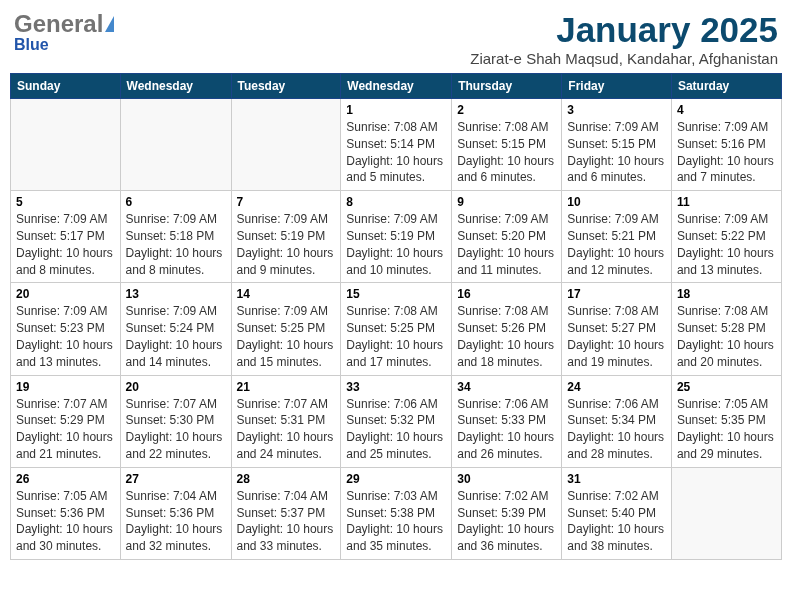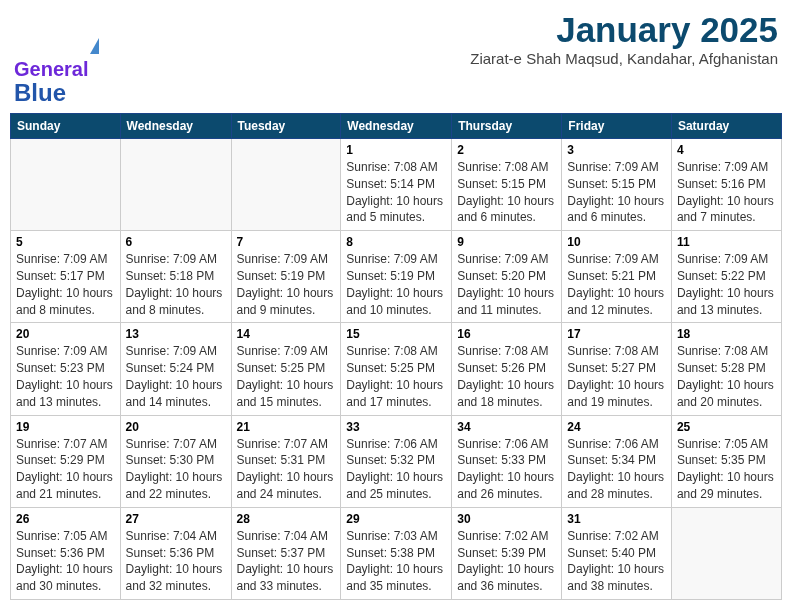--- a/index.html
+++ b/index.html
@@ -74,24 +74,24 @@
     tr.week-row td {
       height: 85px;
     }
   </style>
 </head>
 <body>
 
 <div class="header">
   <div class="logo">
     <div style="display:flex;align-items:center;">
-      <span style="font-size:20px;font-weight:bold;color:#6d28d9;margin-top:48px;">General</span>
+      <span style="font-size:24px;font-weight:bold;color:#737373;">General</span>
       <span style="display:inline-block;width:0;height:0;border-left:9px solid transparent;border-bottom:16px solid #4488cc;margin-left:2px;vertical-align:middle;"></span>
     </div>
-    <div style="font-size:24px;font-weight:bold;color:#2255aa;margin-top:-2px;">Blue</div>
+    <div style="font-size:16px;font-weight:bold;color:#2255aa;margin-top:-2px;">Blue</div>
   </div>
   <div class="title-area">
     <div class="month-title">January 2025</div>
     <div class="location">Ziarat-e Shah Maqsud, Kandahar, Afghanistan</div>
   </div>
 </div>
 
 <table class="calendar">
   <thead>
     <tr>

